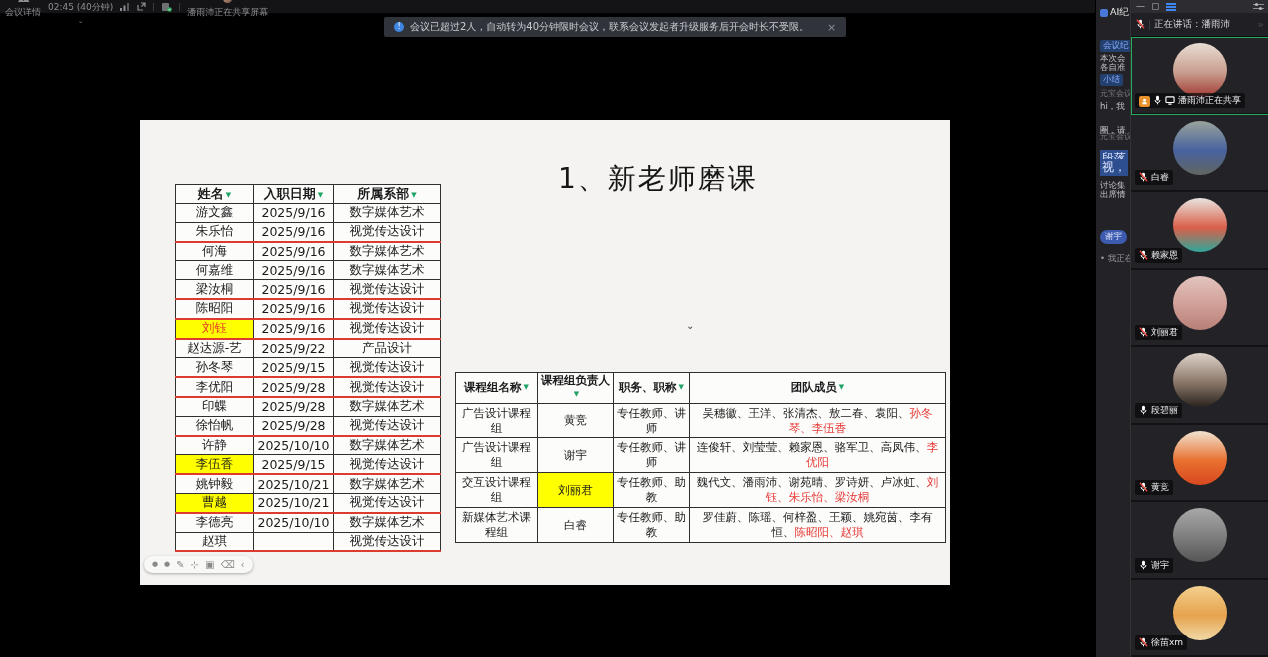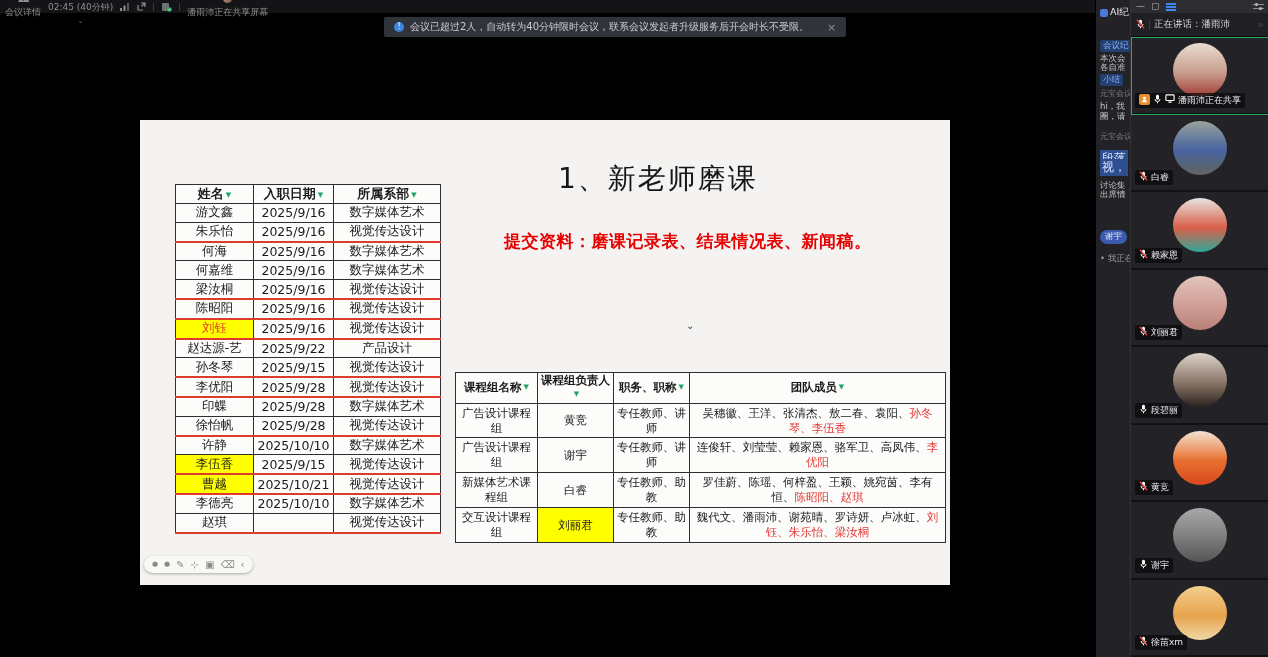--- a/index.html
+++ b/index.html
@@ -69,21 +69,21 @@
   .ic-layout i{display:block;width:10px;height:2px;background:#3f86f2;margin:1px 0;}
   .vp-spacer{flex:1;}
   .vp-speaking{height:23px;display:flex;align-items:center;gap:4px;padding:0 5px;color:#d6d6da;font-size:9.5px;
                background:#1f1f24;border-bottom:1px solid #0c0c0e;}
   .vp-div{width:1px;height:10px;background:#3a3a40;}
   .vp-collapse{color:#4a4b52;font-size:11px;}
   .tiles{position:absolute;top:37px;left:0;right:0;bottom:0;display:flex;flex-direction:column;}
   .tile{flex:1;position:relative;background:#232327;border-bottom:2px solid #121215;}
   .tile.active{outline:1px solid #27ab5f;outline-offset:-1px;}
   .avatar{position:absolute;width:54px;height:54px;border-radius:50%;left:50%;top:44%;transform:translate(-50%,-50%);}
-  .tile-label{position:absolute;left:4px;bottom:5px;display:flex;align-items:flex-start;gap:3px;
+  .tile-label{position:absolute;left:4px;bottom:5px;display:flex;align-items:flex-end;gap:3px;
               background:rgba(10,10,12,.72);padding:1px 4px;border-radius:2px;font-size:9px;color:#ececf0;
               max-width:124px;white-space:nowrap;overflow:hidden;}
   .badge{width:11px;height:11px;background:#e8912b;border-radius:2px;display:flex;align-items:center;justify-content:center;flex:none;}
 </style>
 </head>
 <body>
 
 <div class="screen">
 
   <div class="topbar">
@@ -128,21 +128,20 @@
   </div>
 
   <div class="banner">
     <span class="info-icon">!</span>
     <span>会议已超过2人，自动转为40分钟限时会议，联系会议发起者升级服务后开会时长不受限。</span>
     <span class="banner-close">×</span>
   </div>
 
   <div class="slide">
     <div class="slide-title">1、新老师磨课</div>
-    <div class="slide-note">提交资料：磨课记录表、结果情况表、新闻稿。</div>
 
     <table class="roster">
       <colgroup>
           <col style="width:78px">
           <col style="width:80px">
           <col style="width:107px">
         </colgroup>
       <thead>
         <tr>
           <th><span>姓名</span><span class="filter">▼</span></th>
@@ -213,20 +212,25 @@
           </tr>
           <tr>
             <td>许静</td>
             <td>2025/10/10</td>
             <td>数字媒体艺术</td>
           </tr>
           <tr class="u hl">
             <td>李伍香</td>
             <td>2025/9/15</td>
             <td>视觉传达设计</td>
+          </tr>
+          <tr>
+            <td>姚钟毅</td>
+            <td>2025/10/21</td>
+            <td>数字媒体艺术</td>
           </tr>
           <tr class="u hl">
             <td>曹越</td>
             <td>2025/10/21</td>
             <td>视觉传达设计</td>
           </tr>
           <tr>
             <td>李德亮</td>
             <td>2025/10/10</td>
             <td>数字媒体艺术</td>
@@ -261,30 +265,30 @@
             <td>专任教师、讲师</td>
             <td class="members"><span>吴穗徽、王洋、张清杰、敖二春、袁阳、</span><span class="red">孙冬琴、李伍香</span></td>
           </tr>
           <tr>
             <td>广告设计课程组</td>
             <td>谢宇</td>
             <td>专任教师、讲师</td>
             <td class="members"><span>连俊轩、刘莹莹、赖家恩、骆军卫、高凤伟、</span><span class="red">李优阳</span></td>
           </tr>
           <tr>
+            <td>交互设计课程组</td>
+            <td class="lead-hl">刘丽君</td>
+            <td>专任教师、助教</td>
+            <td class="members"><span>魏代文、潘雨沛、谢苑晴、罗诗妍、卢冰虹、</span><span class="red">刘钰、朱乐怡、梁汝桐</span></td>
+          </tr>
+          <tr>
             <td>新媒体艺术课程组</td>
             <td>白睿</td>
             <td>专任教师、助教</td>
             <td class="members"><span>罗佳蔚、陈瑶、何梓盈、王颖、姚宛茵、李有恒、</span><span class="red">陈昭阳、赵琪</span></td>
-          </tr>
-          <tr>
-            <td>交互设计课程组</td>
-            <td class="lead-hl">刘丽君</td>
-            <td>专任教师、助教</td>
-            <td class="members"><span>魏代文、潘雨沛、谢苑晴、罗诗妍、卢冰虹、</span><span class="red">刘钰、朱乐怡、梁汝桐</span></td>
           </tr>
         </tbody>
     </table>
 
     <div class="slide-toolbar" id="slide-toolbar">
         <span class="dot">●</span>
         <span class="dot">●</span>
         <span>✎</span>
         <span>⊹</span>
         <span>▣</span>
@@ -299,21 +303,21 @@
         <div class="ai-item ai-header" style="top: 6px;">
           <span class="ai-doc-icon"></span>
           <span>AI纪</span>
         </div>
         <div class="ai-item ai-tag" style="top: 40px;">会议纪</div>
         <div class="ai-item ai-text" style="top: 53px;">本次会</div>
         <div class="ai-item ai-text" style="top: 62px;">各自准</div>
         <div class="ai-item ai-tag" style="top: 74px;">小结</div>
         <div class="ai-item ai-muted" style="top: 88px;">元宝会议</div>
         <div class="ai-item ai-text" style="top: 101px;">hi，我</div>
-        <div class="ai-item ai-text" style="top: 111px;">圈，请</div>
+        <div class="ai-item ai-text" style="top: 125px;">圈，请</div>
         <div class="ai-item ai-muted" style="top: 131px;">元宝会议</div>
         <div class="ai-item ai-hl" style="top: 150px;">段落</div>
         <div class="ai-item ai-hl" style="top: 159px;">视，</div>
         <div class="ai-item ai-text" style="top: 180px;">讨论集</div>
         <div class="ai-item ai-text" style="top: 189px;">出席情</div>
         <div class="ai-item ai-pill" style="top: 230px;">谢宇</div>
         <div class="ai-item ai-bullet" style="top: 253px;">• 我正在</div>
       </div>
   </div>
 

